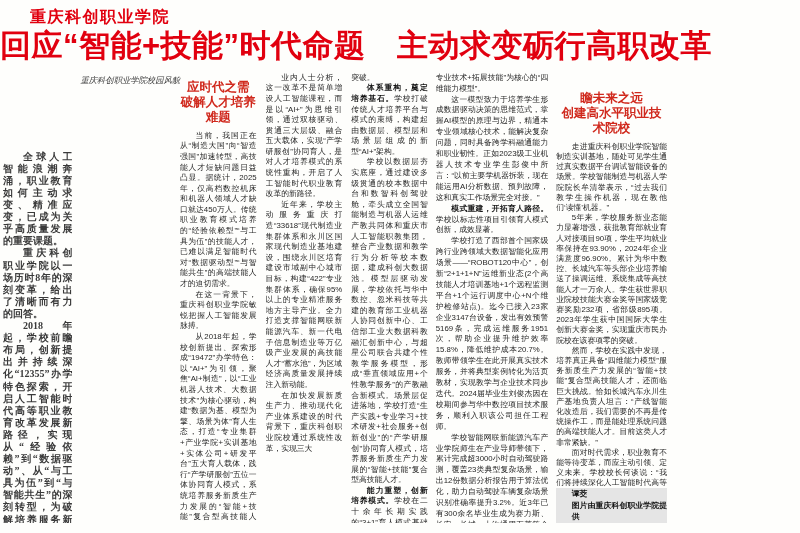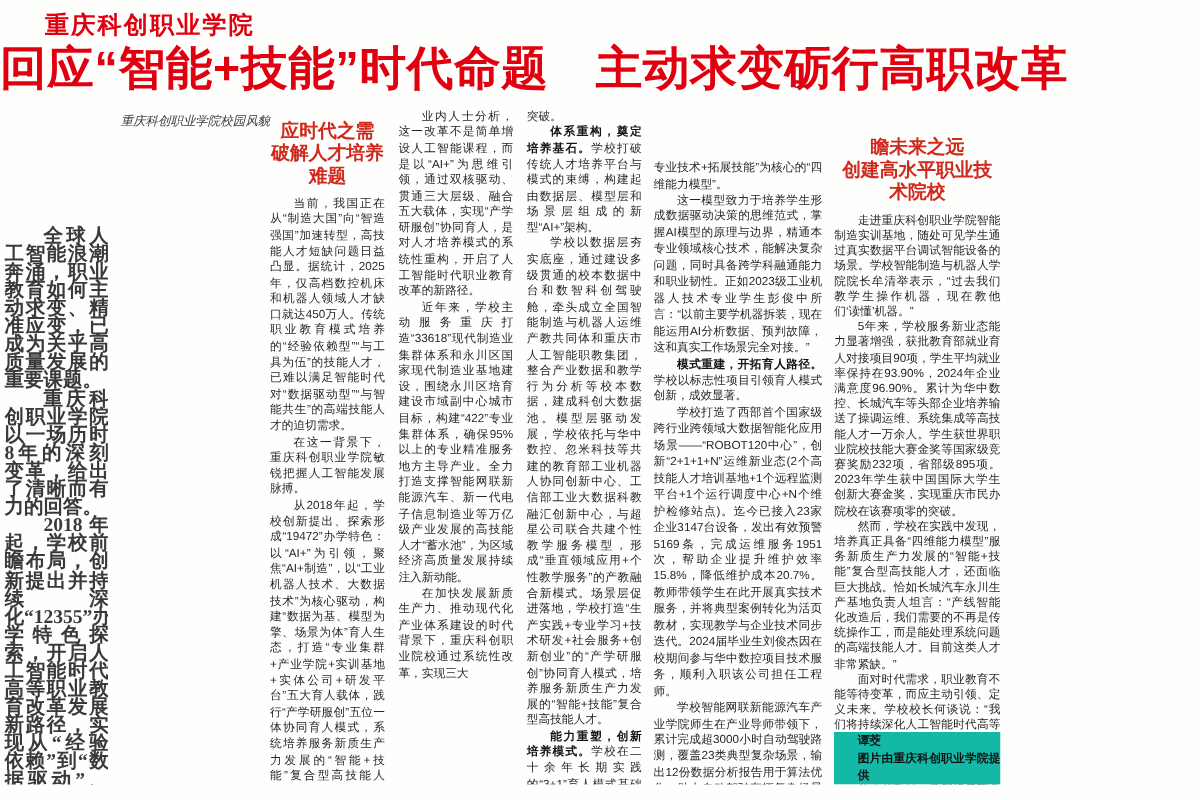--- a/index.html
+++ b/index.html
@@ -15,39 +15,39 @@
               font-family:"Liberation Sans","DejaVu Sans",sans-serif; }
 
   
   .content { display:flex; gap:8px; padding:0 3px; margin-top:9px; height:450px; }
   .col { font-size:7.8px; line-height:10.9px; color:#262626; text-align:justify;
          overflow:hidden; }
   .col p { text-indent:2em; }
   .col p.noindent { text-indent:0; }
   .col b { color:#141414; }
 
-  .intro { width:84px; padding-top:78px; color:#3a3a3a; font-size:13px; line-height:12.1px;
+  .intro { width:84px; padding-top:78px; color:#3a3a3a; font-size:10px; line-height:12.1px;
            font-family:"Liberation Serif","DejaVu Serif",serif; font-weight:600; }
 
   .main3 { width:420px; display:flex; flex-direction:row; }
   .cols3 { display:flex; gap:9px; flex:1; overflow:hidden; }
   .cols3 .col { flex:1; line-height:10.6px; }
 
-  .cold { width:136px;margin-top:34px; }
+  .cold { width:136px; }
   .colf { width:134px; line-height:10.2px; position:relative; }
 
   .subhead { color:#d0291d; font-weight:bold; text-align:center; font-size:12.5px;
              line-height:15px; margin:7px 0 6px; text-indent:0; }
   .colf .subhead { margin-top:18px; }
 
   .caption { height:16px; line-height:15px; text-align:center; font-size:8.3px;
              color:#3c3c3c; font-style:italic;
              font-family:"Liberation Serif","DejaVu Serif",serif; }
 
-  .credit { position:absolute; bottom:0; left:0; right:0; background:#14b8a6;
+  .credit { position:absolute; bottom:0; left:0; right:0; background:#e5e5e5;
             font-weight:bold; color:#111; padding-left:2em; line-height:11.5px; }
 
   
   .photo { height:172px; position:relative; overflow:hidden;
            background:linear-gradient(180deg,#eff2f1 0%,#dde4e2 26%,#ccd5cf 46%,#c3cdc6 58%); }
   .photo div { position:absolute; }
   .hills { left:-3%; top:20%; width:46%; height:24%; background:#a2b095;
            border-radius:55% 70% 20% 40%; opacity:.9; }
   .hills2 { left:35%; top:28%; width:30%; height:14%; background:#aeb9a2;
             border-radius:60% 60% 20% 30%; opacity:.7; }

